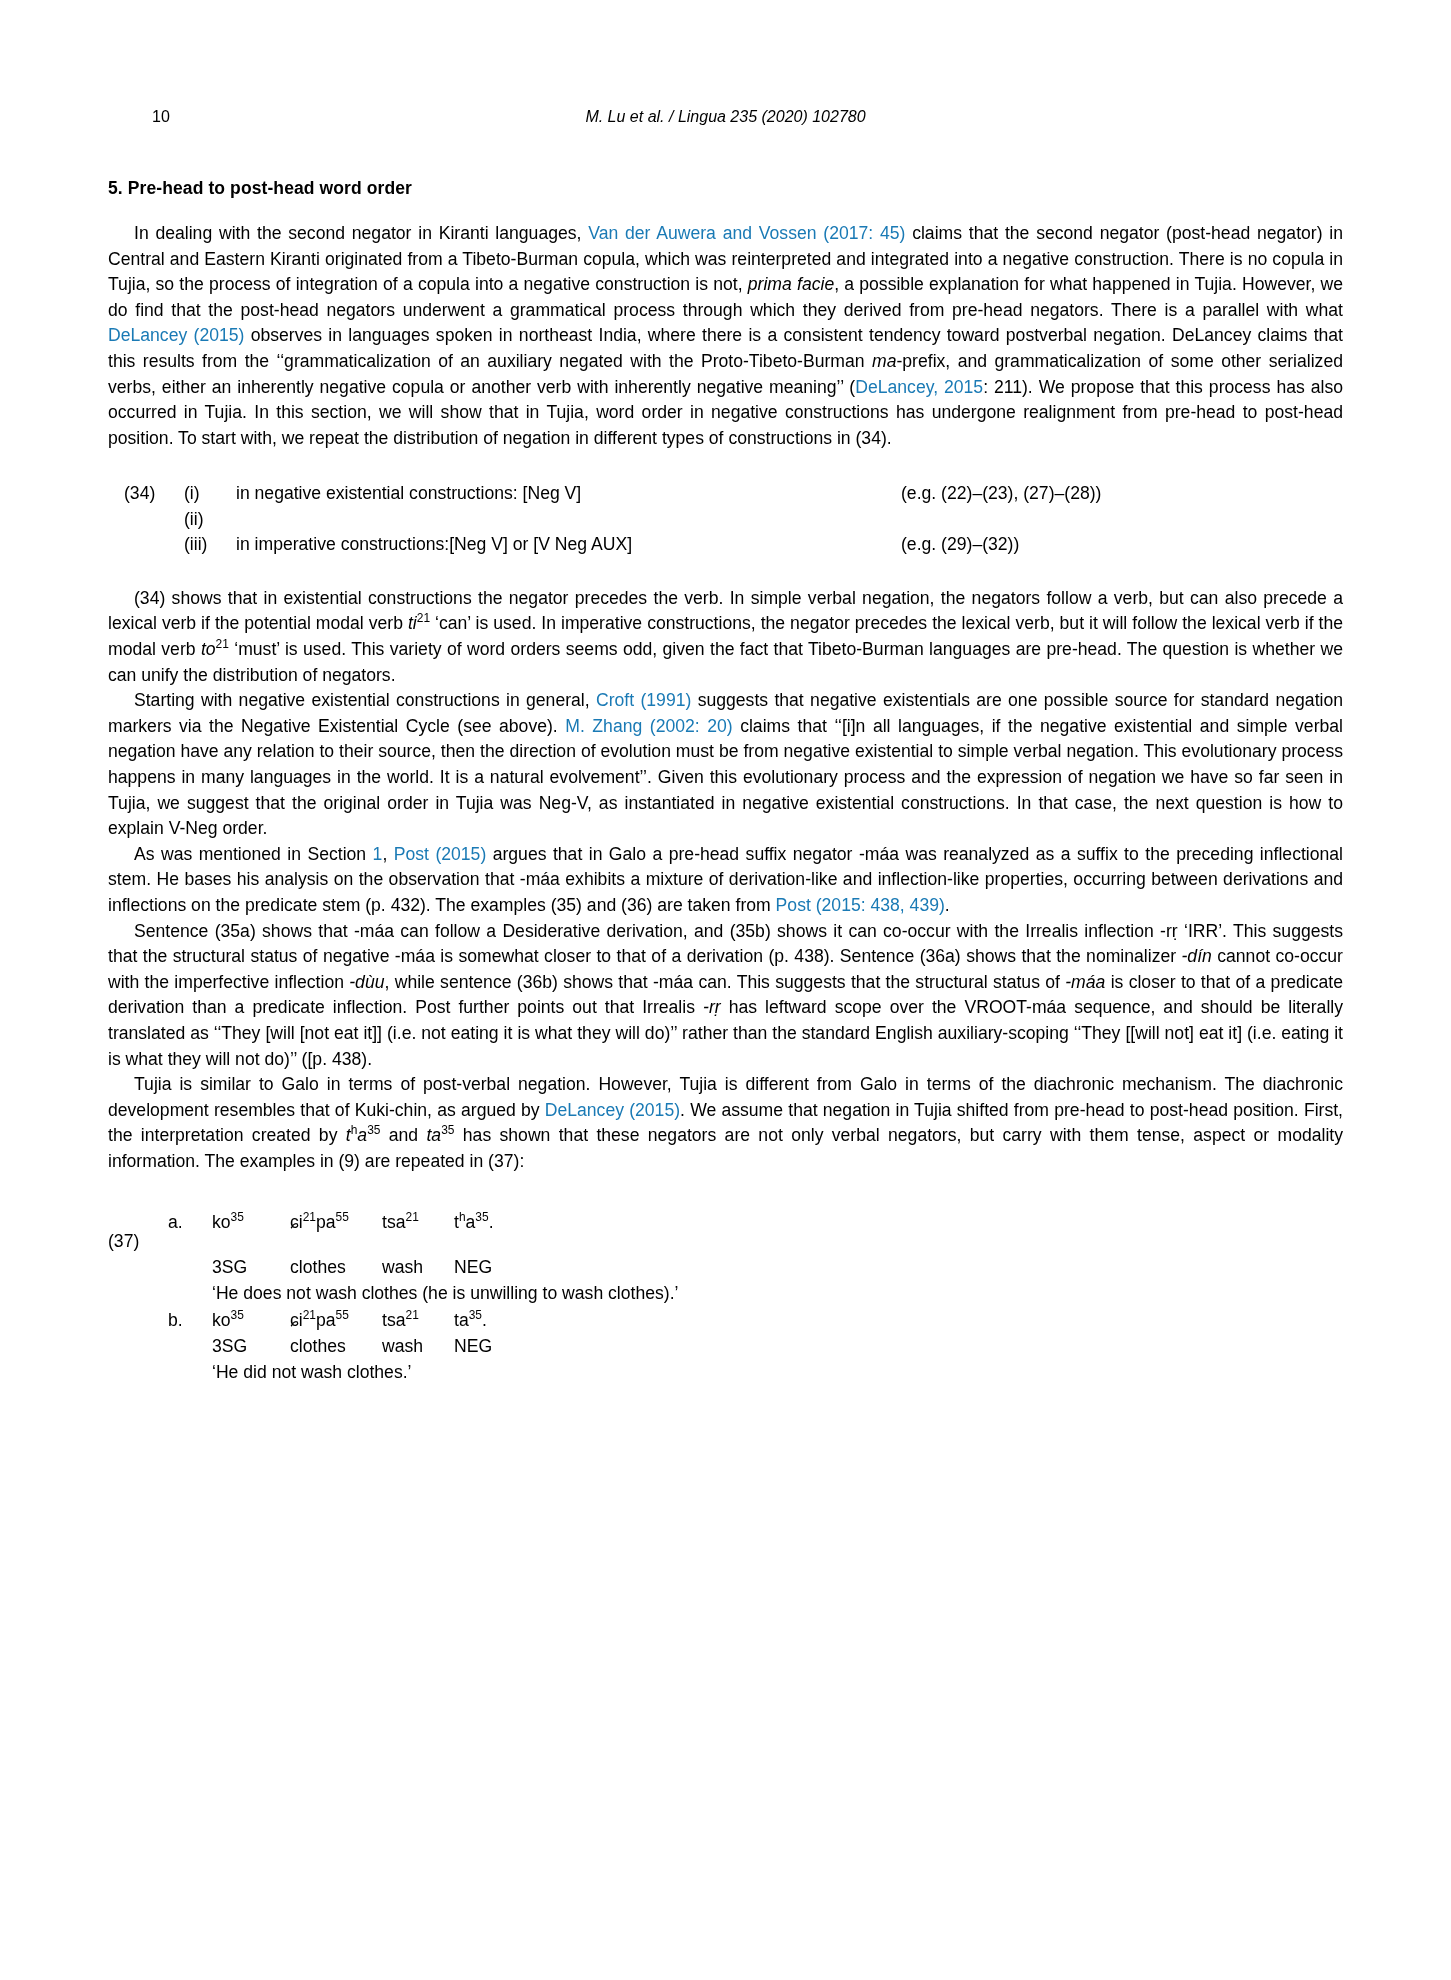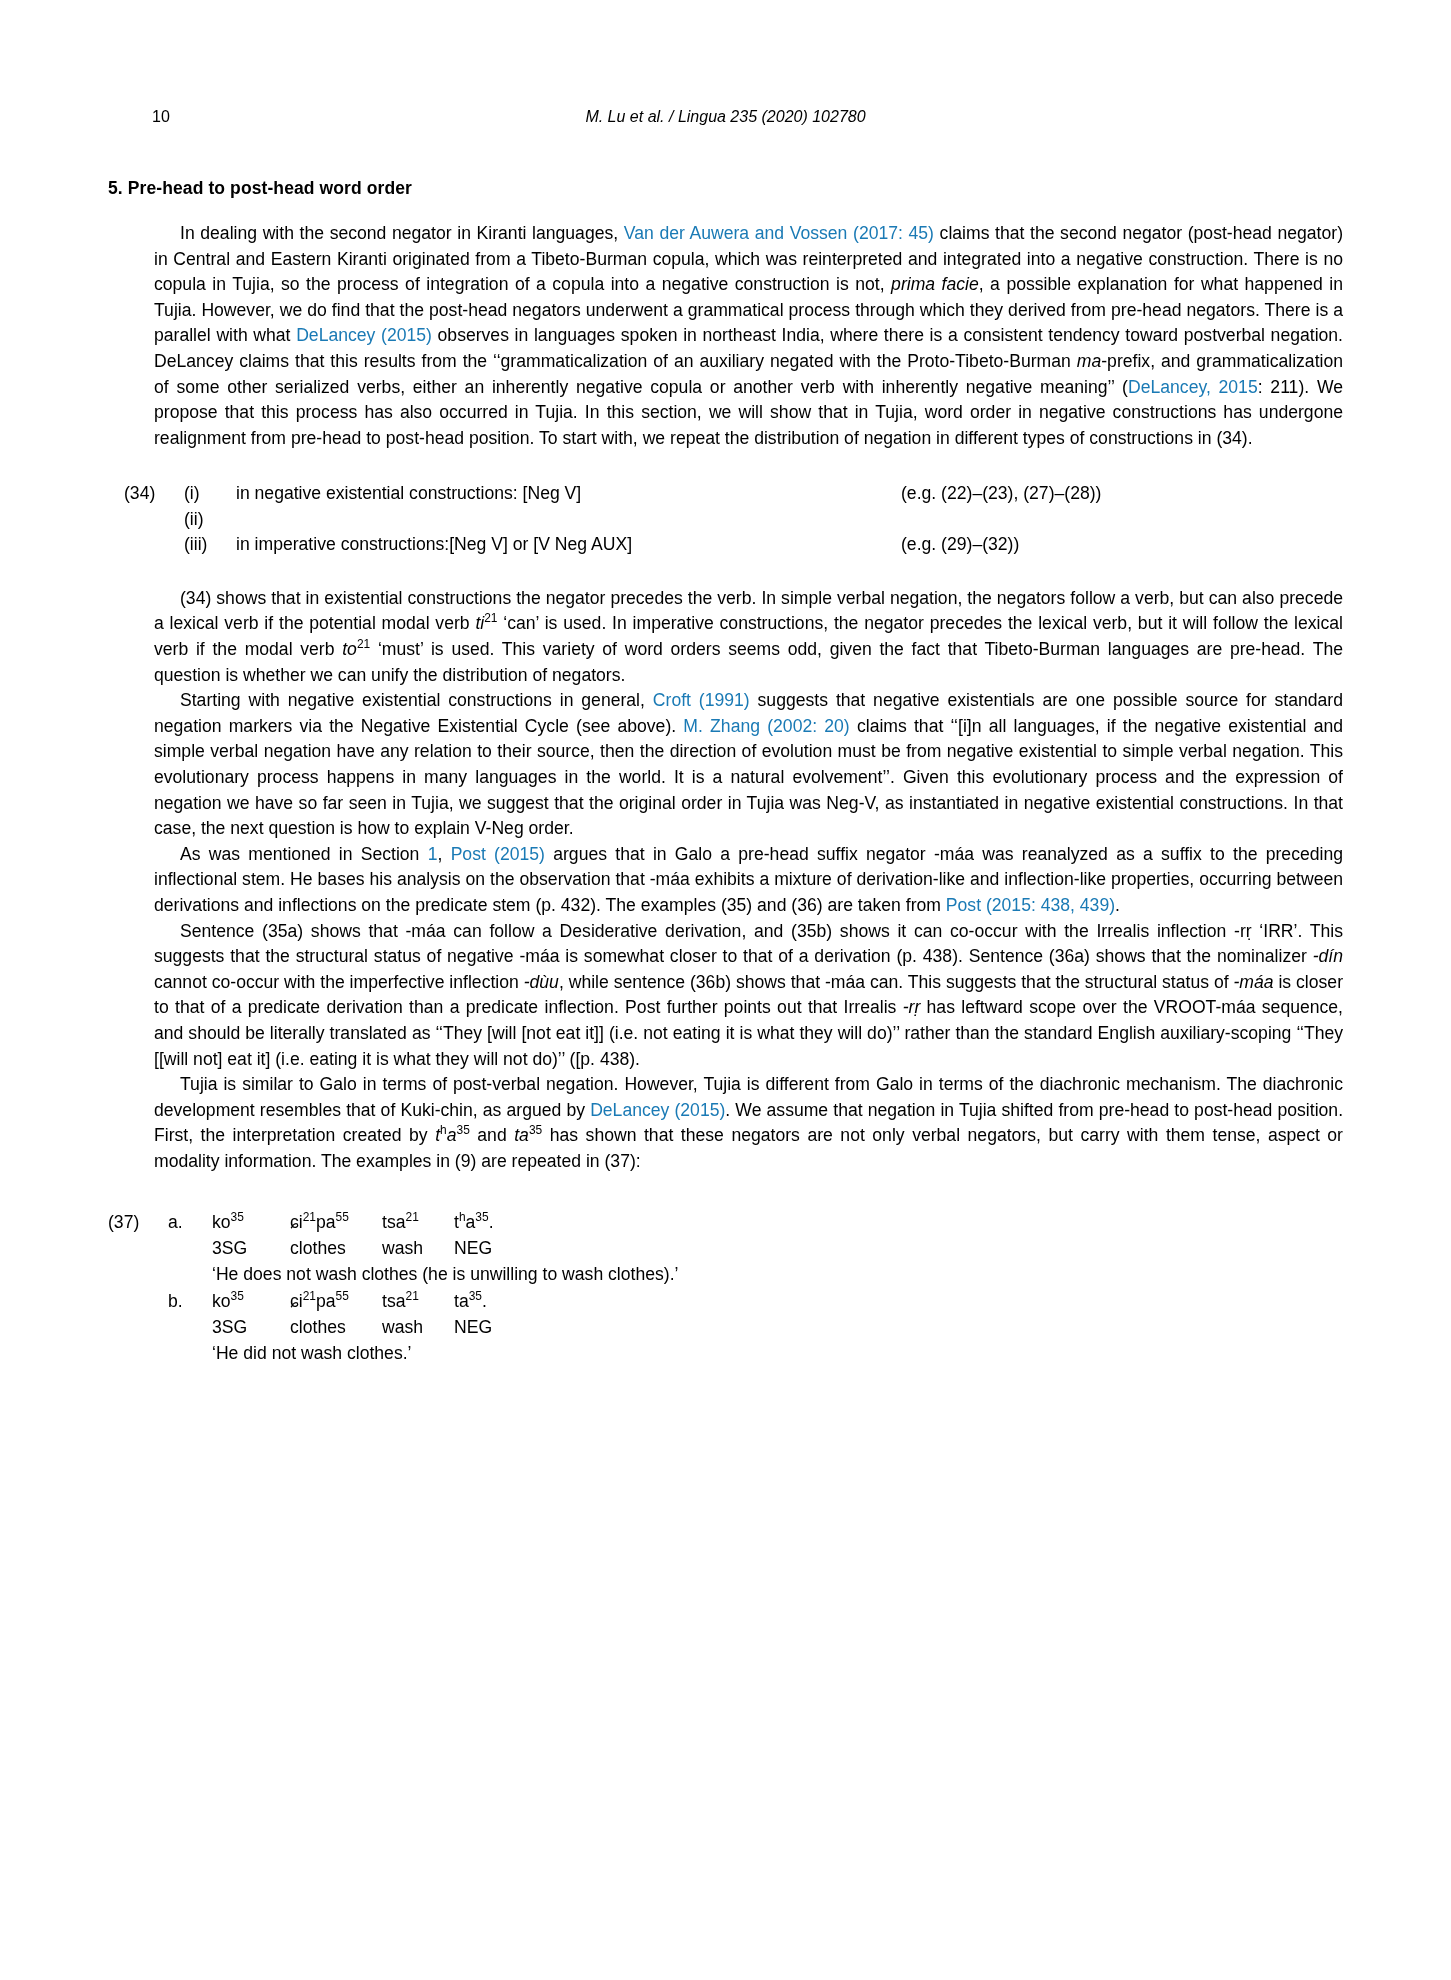--- a/index.html
+++ b/index.html
@@ -60,21 +60,20 @@
   }
   p.para {
     font-size: 17.6px;
     line-height: 1.455;
     margin: 0;
     text-align: justify;
     text-justify: inter-word;
   }
   p.indent {
     text-indent: 26px;
-    margin-left: 46px;
   }
   a.ref {
     color: #1a7ab5;
     text-decoration: none;
   }
   .examples {
     margin: 30px 0 28px 16px;
     font-size: 17.6px;
     line-height: 1.45;
   }
@@ -102,20 +101,21 @@
     font-size: 17.6px;
     line-height: 1.5;
   }
   .g-row {
     display: flex;
     align-items: flex-start;
   }
   .g-num {
     width: 60px;
     flex: 0 0 60px;
+    margin-top: 19px;
   }
   .g-let {
     width: 44px;
     flex: 0 0 44px;
   }
   .g-cols {
     display: flex;
   }
   .g-c1 { width: 78px; flex: 0 0 78px; }
   .g-c2 { width: 92px; flex: 0 0 92px; }

